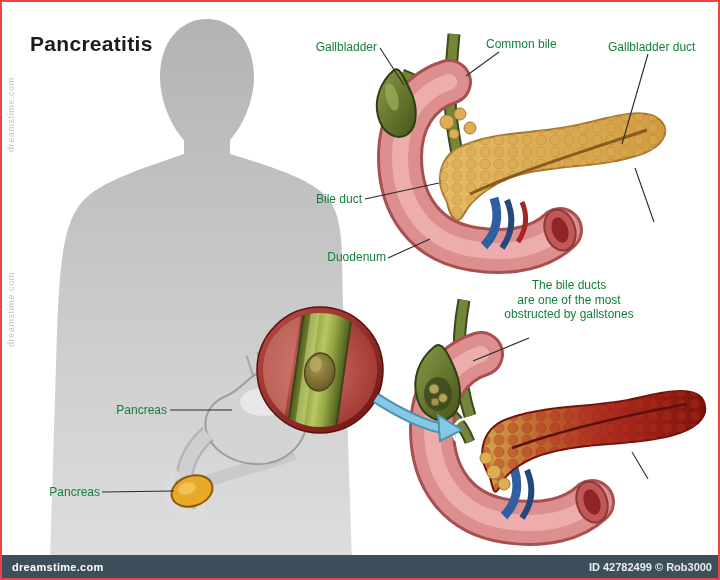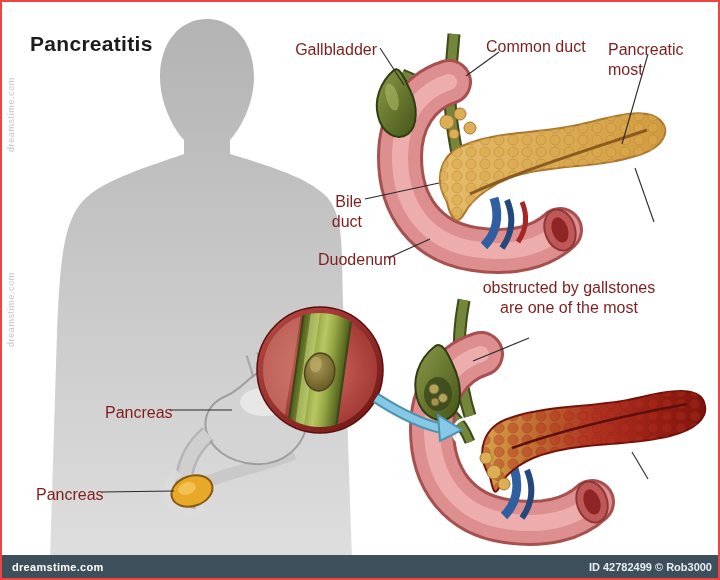--- a/index.html
+++ b/index.html
@@ -3,21 +3,21 @@
 <meta charset="utf-8">
 <style>
   html,body{margin:0;padding:0;background:#fff;}
   #stage{
     position:relative;width:720px;height:580px;overflow:hidden;
     background:#ffffff;border:2px solid #ef4444;box-sizing:border-box;
     font-family:"Liberation Sans",sans-serif;
   }
   svg{position:absolute;left:0;top:0;}
   .label{
-    position:absolute;font-size:16px;color:#7f1d1d;line-height:1.22;
+    position:absolute;font-size:12px;color:#15803d;line-height:1.22;
     font-family:"Liberation Sans",sans-serif;
   }
   .lr{text-align:right;}
   .lc{text-align:center;}
   .title{
     position:absolute;left:28px;top:30px;font-size:21px;font-weight:bold;
     color:#1c1c1c;letter-spacing:.3px;
   }
   .side-watermark{
     position:absolute;font-size:9px;color:#c2c5c9;letter-spacing:.6px;
@@ -219,30 +219,31 @@
       <line x1="527" y1="336" x2="471" y2="359"></line>
       <line x1="646" y1="477" x2="630" y2="450"></line>
       <line x1="168" y1="408" x2="230" y2="408"></line>
       <line x1="100" y1="490" x2="172" y2="489"></line>
     </g>
   </svg>
 
   <div class="title">Pancreatitis</div>
 
   <div class="label lr" style="left:290px;top:38px;width:85px">Gallbladder</div>
-  <div class="label" style="left:484px;top:35px;width:100px">Common duct</div>
-  <div class="label" style="left:606px;top:38px;width:110px">Pancreatic most</div>
+  <div class="label" style="left:484px;top:35px;width:100px">Common bile</div>
+  <div class="label" style="left:606px;top:38px;width:110px">Gallbladder duct</div>
   <div class="label lr" style="left:300px;top:190px;width:60px">Bile duct</div>
   <div class="label lr" style="left:316px;top:248px;width:68px">Duodenum</div>
   <div class="label lr" style="left:103px;top:401px;width:62px">Pancreas</div>
   <div class="label lr" style="left:34px;top:483px;width:64px">Pancreas</div>
 
   <div class="label lc" style="left:476px;top:276px;width:182px">
+    <div>The bile ducts</div>
+    <div>are one of the most</div>
     <div>obstructed by gallstones</div>
-    <div>are one of the most</div>
   </div>
 
   <div class="side-watermark" style="left:4px;top:150px">dreamstime.com</div>
   <div class="side-watermark" style="left:4px;top:345px">dreamstime.com</div>
 
   <div class="footer">
     <span class="brand">dreamstime.com</span>
     <span class="credit">ID 42782499 © Rob3000</span>
   </div>
 

